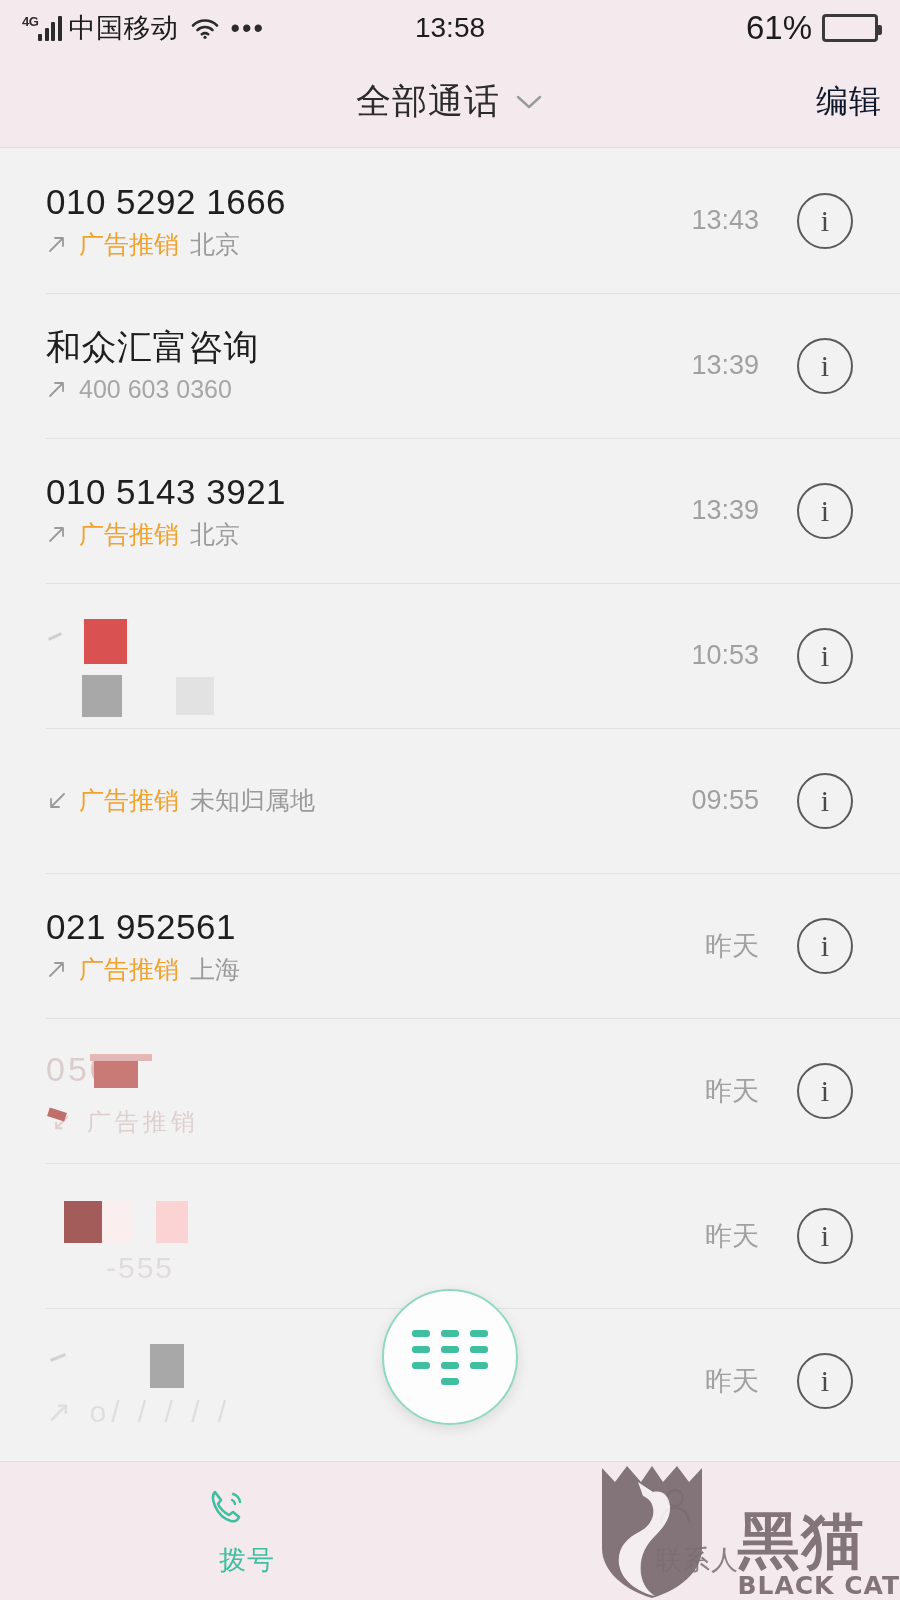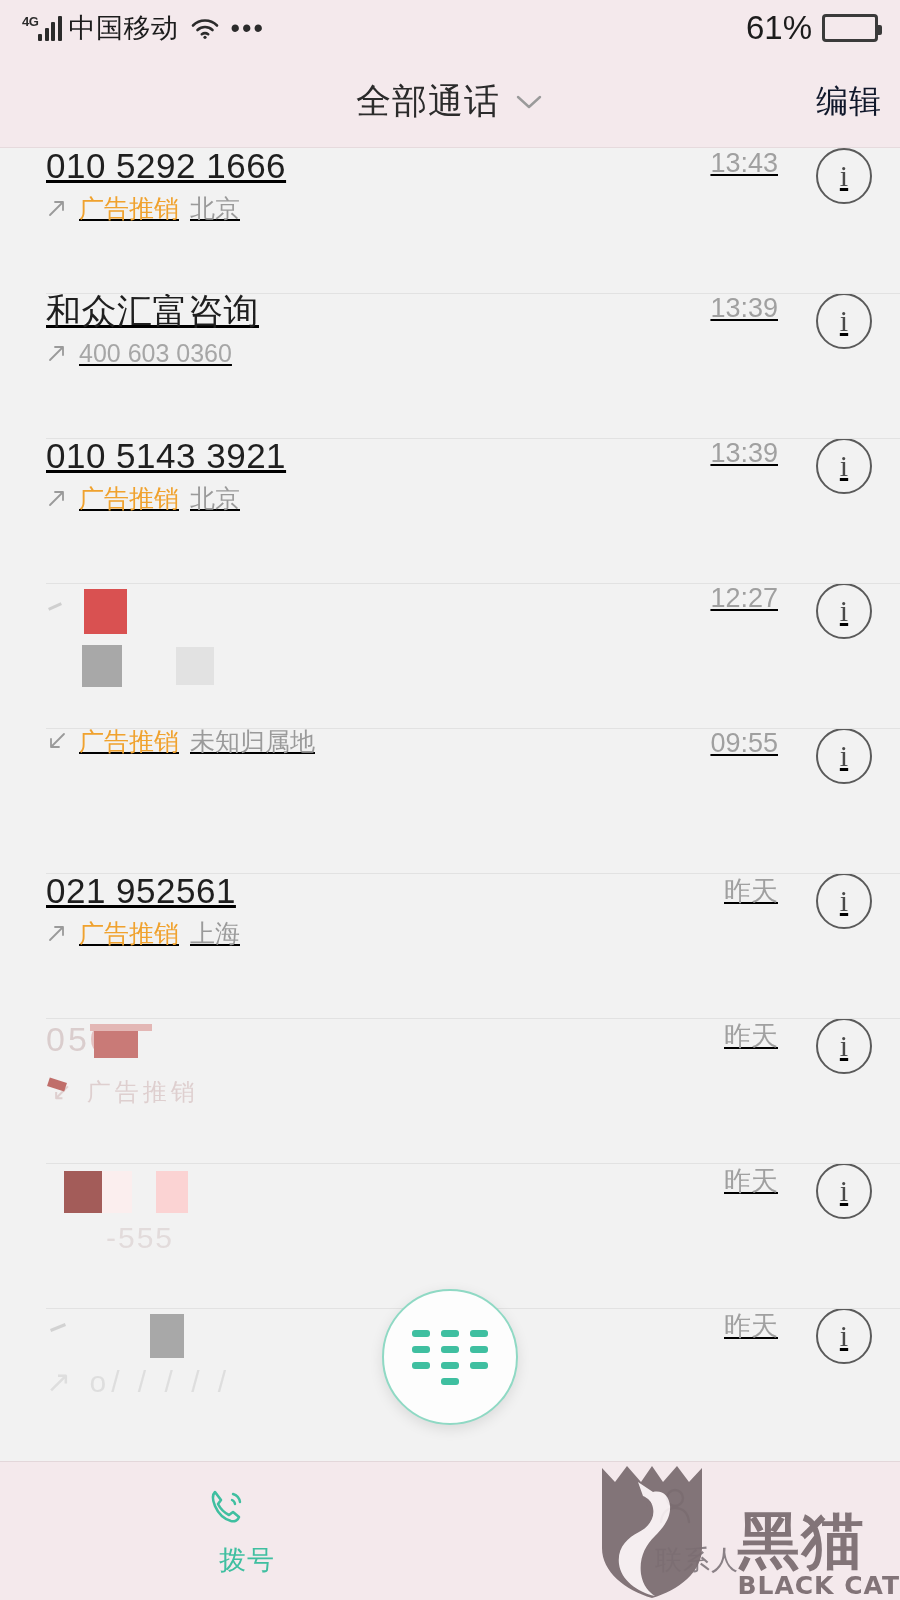--- a/index.html
+++ b/index.html
@@ -71,24 +71,23 @@
   .chev{ width:30px; height:18px; }
   .hdr-edit{
     margin-left:auto; font-size:32px; color:#0f172a; letter-spacing:1px;
     position:relative; z-index:2;
   }
 
   
   .list{ background:#f2f2f2; }
   .row{
     height:145px;
-    display:flex; align-items:flex-start;
-    padding:0 28px 0 46px;
+    display:flex; align-items:center;
+    padding:0 47px 0 46px;
     position:relative;
-    text-decoration:underline;
   }
   .row + .row:before{
     content:""; position:absolute; left:46px; right:0; top:0;
     height:1px; background:#e2e2e2;
   }
   .row-main{ flex:1; min-width:0; display:flex; flex-direction:column; gap:10px; }
   .row-title{
     font-size:35px; color:#1f1f1f; letter-spacing:0.5px;
     white-space:nowrap; line-height:1.05;
   }
@@ -185,20 +184,21 @@
       <svg viewBox="0 0 30 24" width="30" height="24">
         <path d="M3 9.5 A17 17 0 0 1 27 9.5" stroke="#2b2b2b" stroke-width="2.6" fill="none" stroke-linecap="round"></path>
         <path d="M7.5 14 A11 11 0 0 1 22.5 14" stroke="#2b2b2b" stroke-width="2.6" fill="none" stroke-linecap="round"></path>
         <path d="M11.8 18.2 A5.5 5.5 0 0 1 18.2 18.2" stroke="#2b2b2b" stroke-width="2.6" fill="none" stroke-linecap="round"></path>
         <circle cx="15" cy="21.3" r="1.6" fill="#2b2b2b"></circle>
       </svg>
     </span>
     <span class="dots">•••</span>
   </div>
 
+  <div class="sb-time">13:58</div>
 
   <div class="sb-right">
     <span class="batt-pct">61%</span>
     <span class="batt">
       <span class="batt-fill" id="batt-fill" style="width: 61%;"></span>
     </span>
   </div>
 </div>
 
 <div class="header">
@@ -267,21 +267,21 @@
 
   <div class="row">
     <div class="row-main">
       <div class="redact">
         <span class="blk" style="left:2px;top:22px;width:14px;height:3px;background:#cfcfcf;transform:rotate(-25deg);"></span>
         <span class="blk" style="left:38px;top:6px;width:43px;height:45px;background:#d95151;"></span>
         <span class="blk" style="left:36px;top:62px;width:40px;height:42px;background:#a8a8a8;"></span>
         <span class="blk" style="left:130px;top:64px;width:38px;height:38px;background:#e2e2e2;"></span>
       </div>
     </div>
-    <span class="row-time">12:27</span>
+    <span class="row-time">10:53</span>
     <span class="info-btn">i</span>
   </div>
 
   <div class="row">
     <div class="row-main">
       <div class="row-sub">
         <span class="dir">
           <svg viewBox="0 0 22 22" width="22" height="22">
               <path d="M18 4 L5 17 M13 17 L5 17 L5 9" stroke="#9a9a9a" stroke-width="1.8" fill="none" stroke-linecap="round" stroke-linejoin="round"></path>
             </svg>

